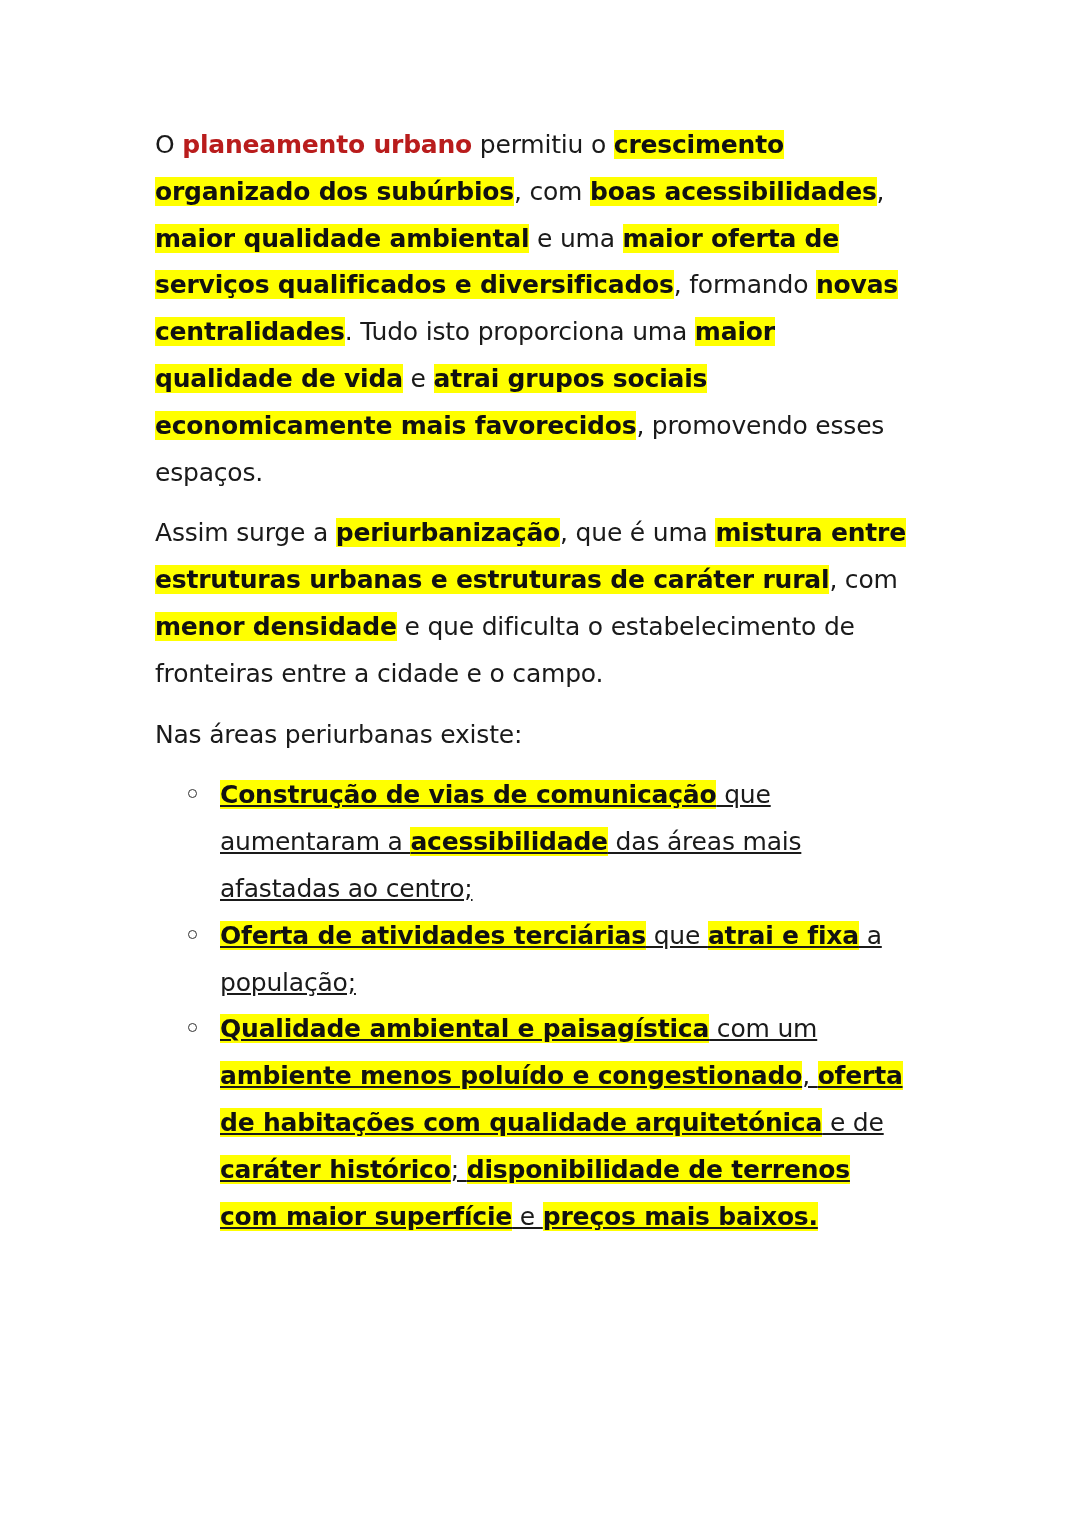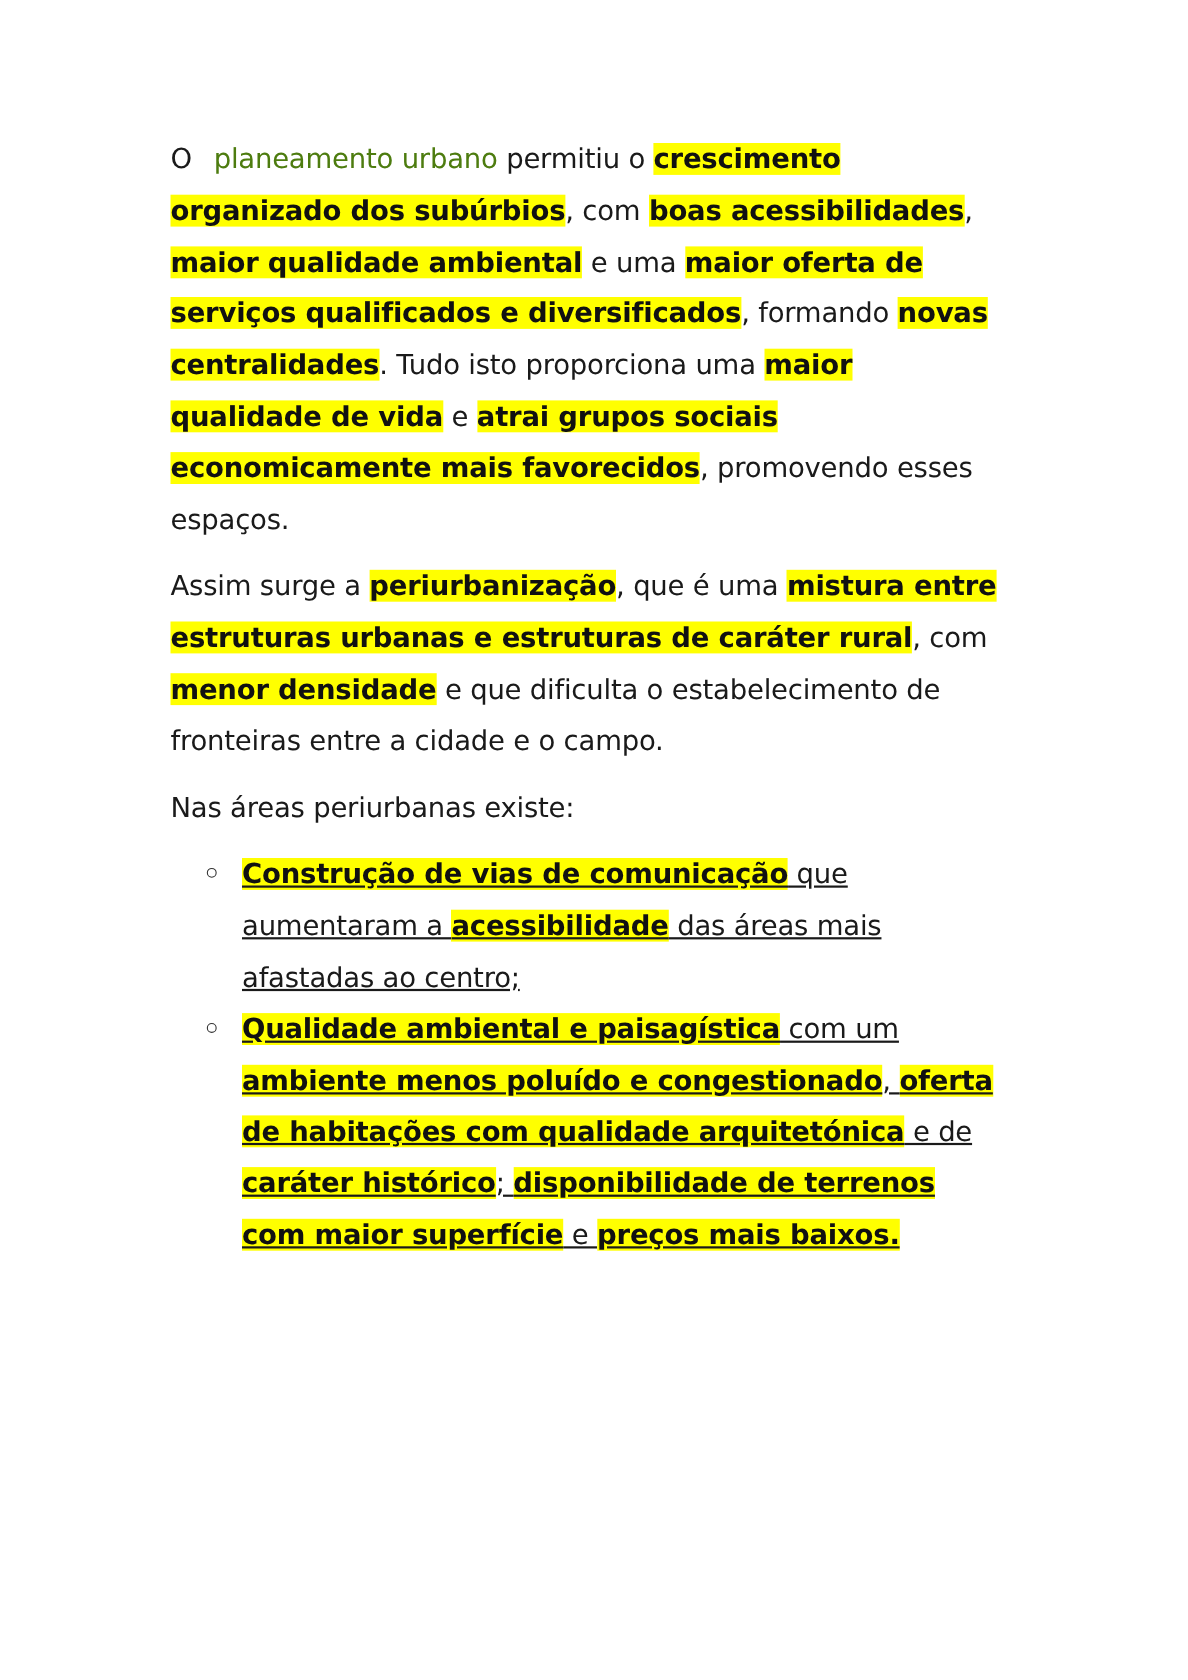--- a/index.html
+++ b/index.html
@@ -1,32 +1,33 @@
 <!DOCTYPE html>
 <html><head>
 <meta charset="utf-8">
 <style>
   html, body { margin: 0; padding: 0; background: #ffffff; }
   body { width: 1080px; height: 1527px; position: relative; overflow: hidden;
          font-family: "DejaVu Sans", sans-serif; color: #1a1a1a; }
   .page { position: absolute; left: 155px; top: 122px; width: 760px; }
   .para { font-size: 25px; line-height: 46.8px; margin: 0 0 14px 0; letter-spacing: -0.2px; word-spacing: 0px; }
   .seg-hl { background: #ffff00; font-weight: bold; color: #111; }
-  .seg-b { font-weight: normal; color: #4d7c0f; margin-left: 12px; }
+  .seg-b { font-weight: bold; color: #b91c1c; }
   .bullet-list { list-style: none; margin: 0; padding: 0 0 0 65px; position: relative; text-decoration: underline; }
   .bullet-item { position: relative; font-size: 25px; line-height: 46.8px; letter-spacing: -0.2px; }
   .bullet-marker { position: absolute; left: -32px; top: 17px; width: 9px; height: 9px;
                    border: 1.6px solid #333; border-radius: 50%; box-sizing: border-box; }
 </style>
 </head>
 <body>
 
 <div class="page">
   <div id="paragraphs">
       <p class="para"><span class="seg-n">O </span><span class="seg-b">planeamento urbano</span><span class="seg-n"> permitiu o </span><span class="seg-hl">crescimento organizado dos subúrbios</span><span class="seg-n">, com </span><span class="seg-hl">boas acessibilidades</span><span class="seg-n">, </span><span class="seg-hl">maior qualidade ambiental</span><span class="seg-n"> e uma </span><span class="seg-hl">maior oferta de serviços qualificados e diversificados</span><span class="seg-n">, formando </span><span class="seg-hl">novas centralidades</span><span class="seg-n">. Tudo isto proporciona uma </span><span class="seg-hl">maior qualidade de vida</span><span class="seg-n"> e </span><span class="seg-hl">atrai grupos sociais economicamente mais favorecidos</span><span class="seg-n">, promovendo esses espaços.</span></p>
       <p class="para"><span class="seg-n">Assim surge a </span><span class="seg-hl">periurbanização</span><span class="seg-n">, que é uma </span><span class="seg-hl">mistura entre estruturas urbanas e estruturas de caráter rural</span><span class="seg-n">, com </span><span class="seg-hl">menor densidade</span><span class="seg-n"> e que dificulta o estabelecimento de fronteiras entre a cidade e o campo.</span></p>
       <p class="para"><span class="seg-n">Nas áreas periurbanas existe:</span></p>
     </div>
   <ul id="bullets" class="bullet-list">
       <li class="bullet-item"><span class="bullet-marker"></span><span class="seg-hl">Construção de vias de comunicação</span><span class="seg-n"> que aumentaram a </span><span class="seg-hl">acessibilidade</span><span class="seg-n"> das áreas mais afastadas ao centro;</span></li>
+      <li class="bullet-item"><span class="bullet-marker"></span><span class="seg-hl">Oferta de atividades terciárias</span><span class="seg-n"> que </span><span class="seg-hl">atrai e fixa</span><span class="seg-n"> a população;</span></li>
       <li class="bullet-item"><span class="bullet-marker"></span><span class="seg-hl">Qualidade ambiental e paisagística</span><span class="seg-n"> com um </span><span class="seg-hl">ambiente menos poluído e congestionado</span><span class="seg-n">, </span><span class="seg-hl">oferta de habitações com qualidade arquitetónica</span><span class="seg-n"> e de </span><span class="seg-hl">caráter histórico</span><span class="seg-n">; </span><span class="seg-hl">disponibilidade de terrenos com maior superfície</span><span class="seg-n"> e </span><span class="seg-hl">preços mais baixos.</span></li>
     </ul>
 </div>
 
 </body></html>

